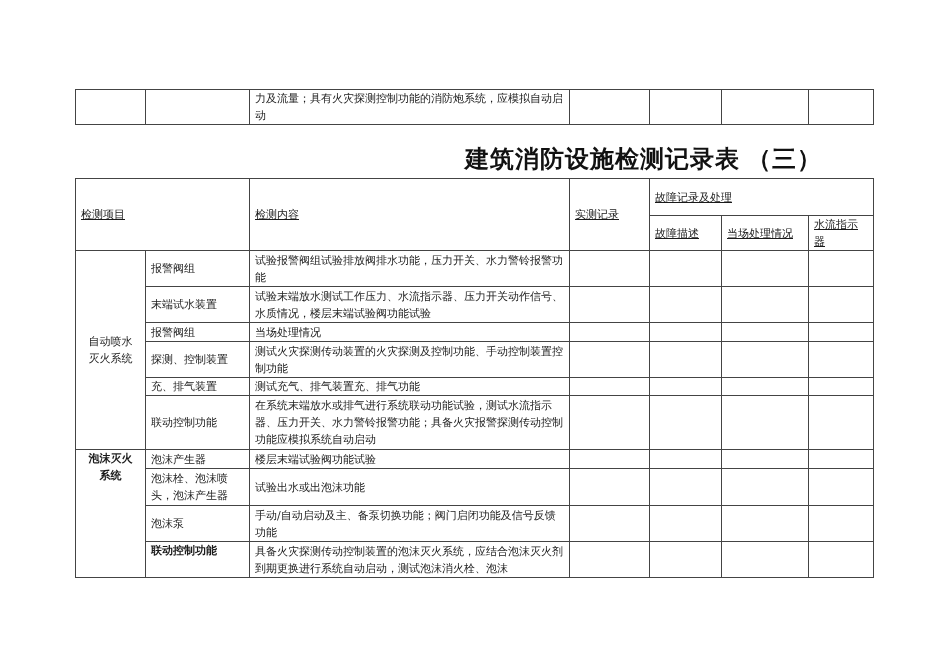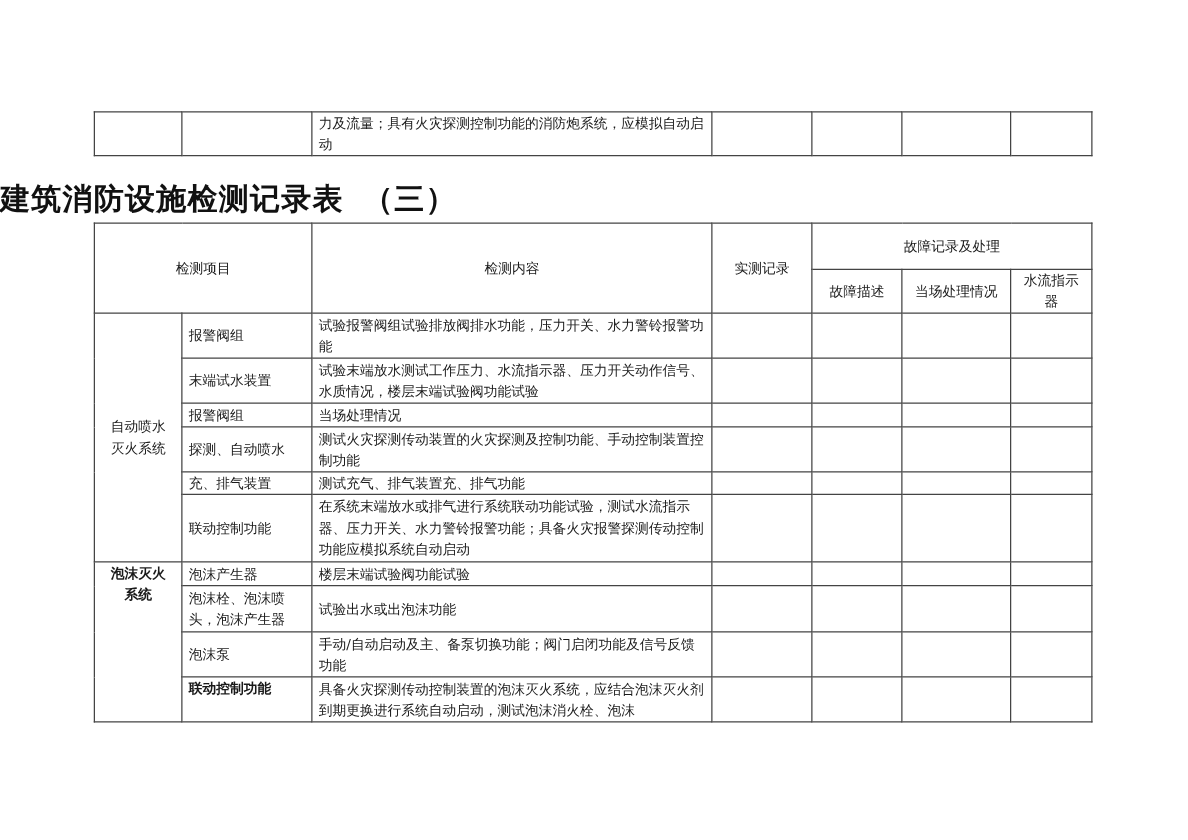--- a/index.html
+++ b/index.html
@@ -3,25 +3,25 @@
 <meta charset="utf-8">
 <style>
   html, body { margin: 0; padding: 0; background: #ffffff; }
   body { width: 950px; height: 672px; position: relative; overflow: hidden;
          font-family: "DejaVu Serif", "Liberation Serif", serif; color: #1a1a1a; }
   table { border-collapse: collapse; position: absolute; table-layout: fixed; }
   td, th { border: 1px solid #444; padding: 0 5px; font-size: 11px; line-height: 17px;
            font-weight: normal; vertical-align: middle; overflow: hidden; }
   #top-table { left: 75px; top: 89px; width: 798px; padding-left: 12px; }
   #top-table td { height: 34px; }
-  #title { position: absolute; left: 0; width: 822px; top: 143px; text-align: left;
-           font-family: Liberation Mono, monospace; font-weight: bold;
+  #title { position: absolute; left: 0; width: 822px; top: 143px; text-align: right;
+           font-family: Liberation Serif, serif; font-weight: bold;
            font-size: 24px; letter-spacing: 1px; color: #111; }
   #main-table { left: 75px; top: 178px; width: 798px; }
-  .center { text-align: center; }
+  .center { text-align: left; text-decoration: underline; }
   .top { vertical-align: top; font-weight: bold; }
   .sys { text-align: center; margin-top: 32px; }
 </style>
 </head>
 <body>
 
 <table id="top-table">
   <colgroup>
     <col style="width:70px">
       <col style="width:104px">
@@ -91,21 +91,21 @@
   </tr>
   <tr style="height:19px">
     <td>报警阀组</td>
     <td>当场处理情况</td>
     <td></td>
     <td></td>
     <td></td>
     <td></td>
   </tr>
   <tr style="height:36px">
-    <td>探测、自动喷水</td>
+    <td>探测、控制装置</td>
     <td>测试火灾探测传动装置的火灾探测及控制功能、手动控制装置控制功能</td>
     <td></td>
     <td></td>
     <td></td>
     <td></td>
   </tr>
   <tr style="height:18px">
     <td>充、排气装置</td>
     <td>测试充气、排气装置充、排气功能</td>
     <td></td>

